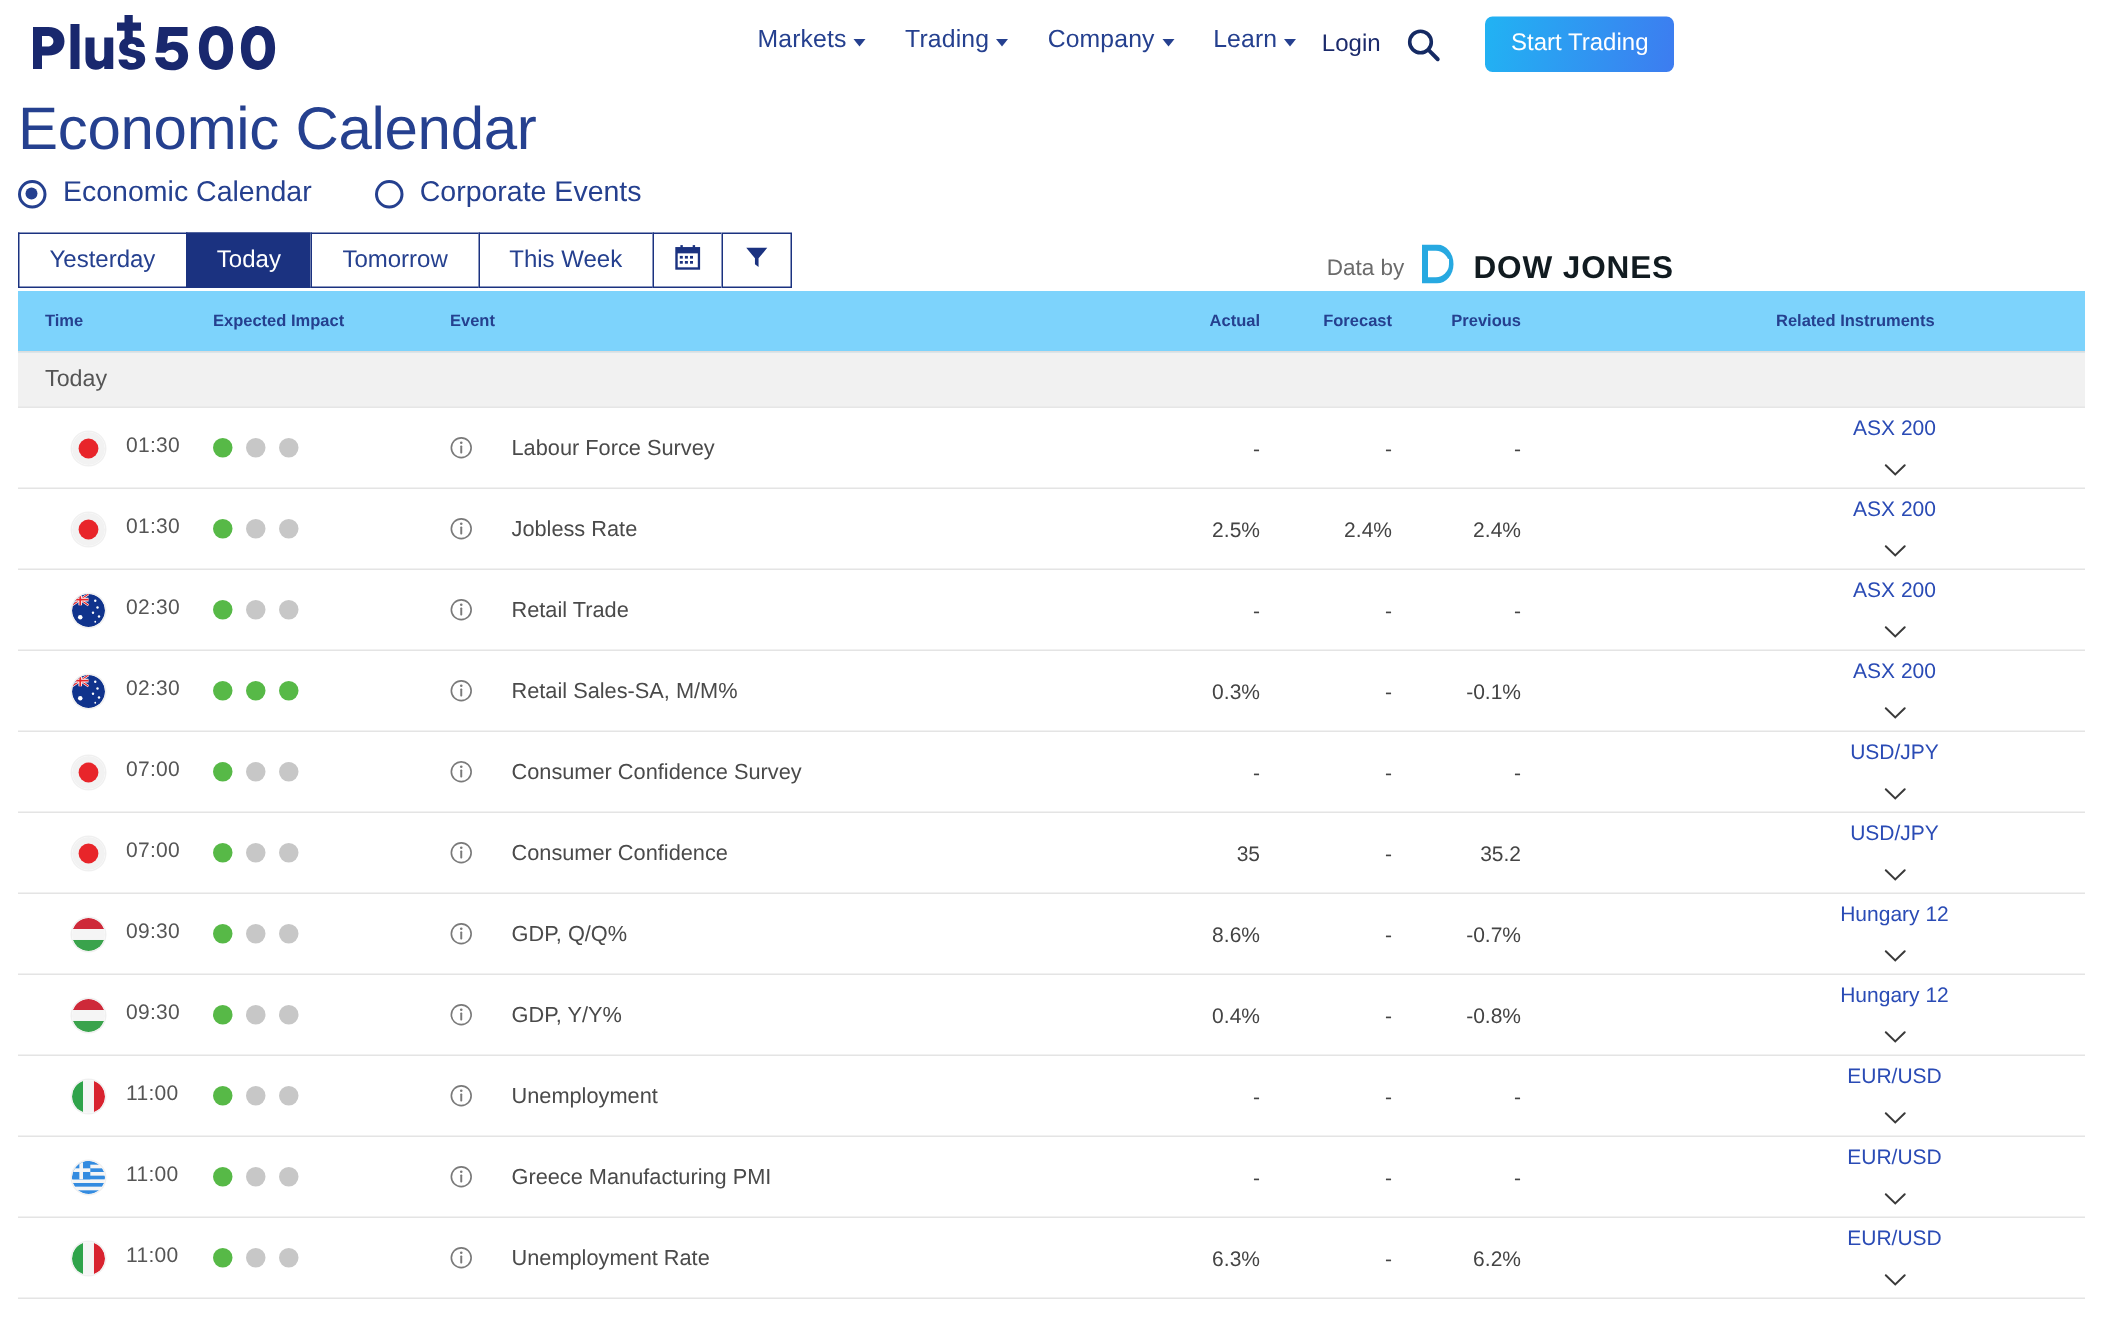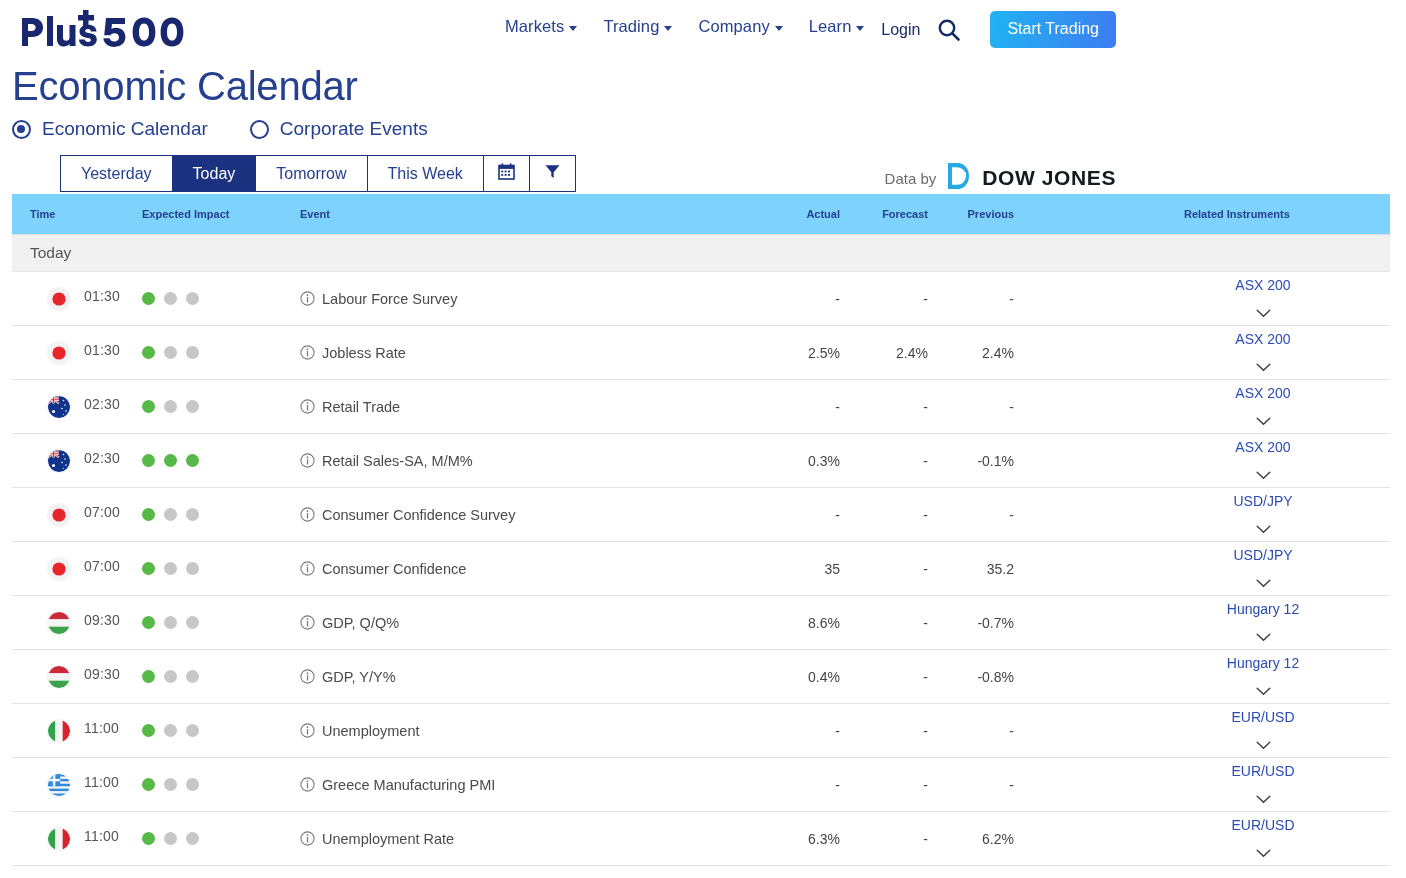--- a/index.html
+++ b/index.html
@@ -126,21 +126,20 @@
     font-size: 19px;
   }
 
   
   .tabbar {
     position: absolute;
     top: 155px; left: 12px;
     display: flex;
     align-items: stretch;
     height: 37px;
-    margin-left: 48px;
   }
   .tab {
     border: 1.4px solid #1b3280;
     border-right: none;
     background: #fff;
     color: #25408f;
     font-size: 16px;
     display: flex; align-items: center; justify-content: center;
     padding: 0 20px;
     cursor: pointer;
@@ -221,21 +220,21 @@
     position: relative;
     box-shadow: 0 0 0 1px rgba(0,0,0,.06);
   }
   .flag svg { display:block; width:22px; height:22px; }
   .timetext { color:#555; font-size: 14px; letter-spacing:.2px; }
 
   .dots { display: flex; gap: 9px; align-items:center; }
   .dot { width: 13px; height: 13px; border-radius: 50%; background: #c7c7c7; }
   .dot.on { background: #57b947; }
 
-  .eventcell { display:flex; align-items:center; gap: 7px; text-align: right; }
+  .eventcell { display:flex; align-items:center; gap: 26px; text-align: right; }
   .info-icon { flex:none; display:flex; }
   .event-name { color:#4a4a4a; font-size: 14.5px; }
 
   td.num { text-align: right; color:#555; font-size: 14px; padding-right: 0 !important; }
   .relcell {
     display:flex; align-items:center; justify-content:flex-end; gap: 12px;
     padding-right: 0;
     flex-direction: column;
   }
   .rel-name { color:#2a4bb5; font-size: 14px; }

